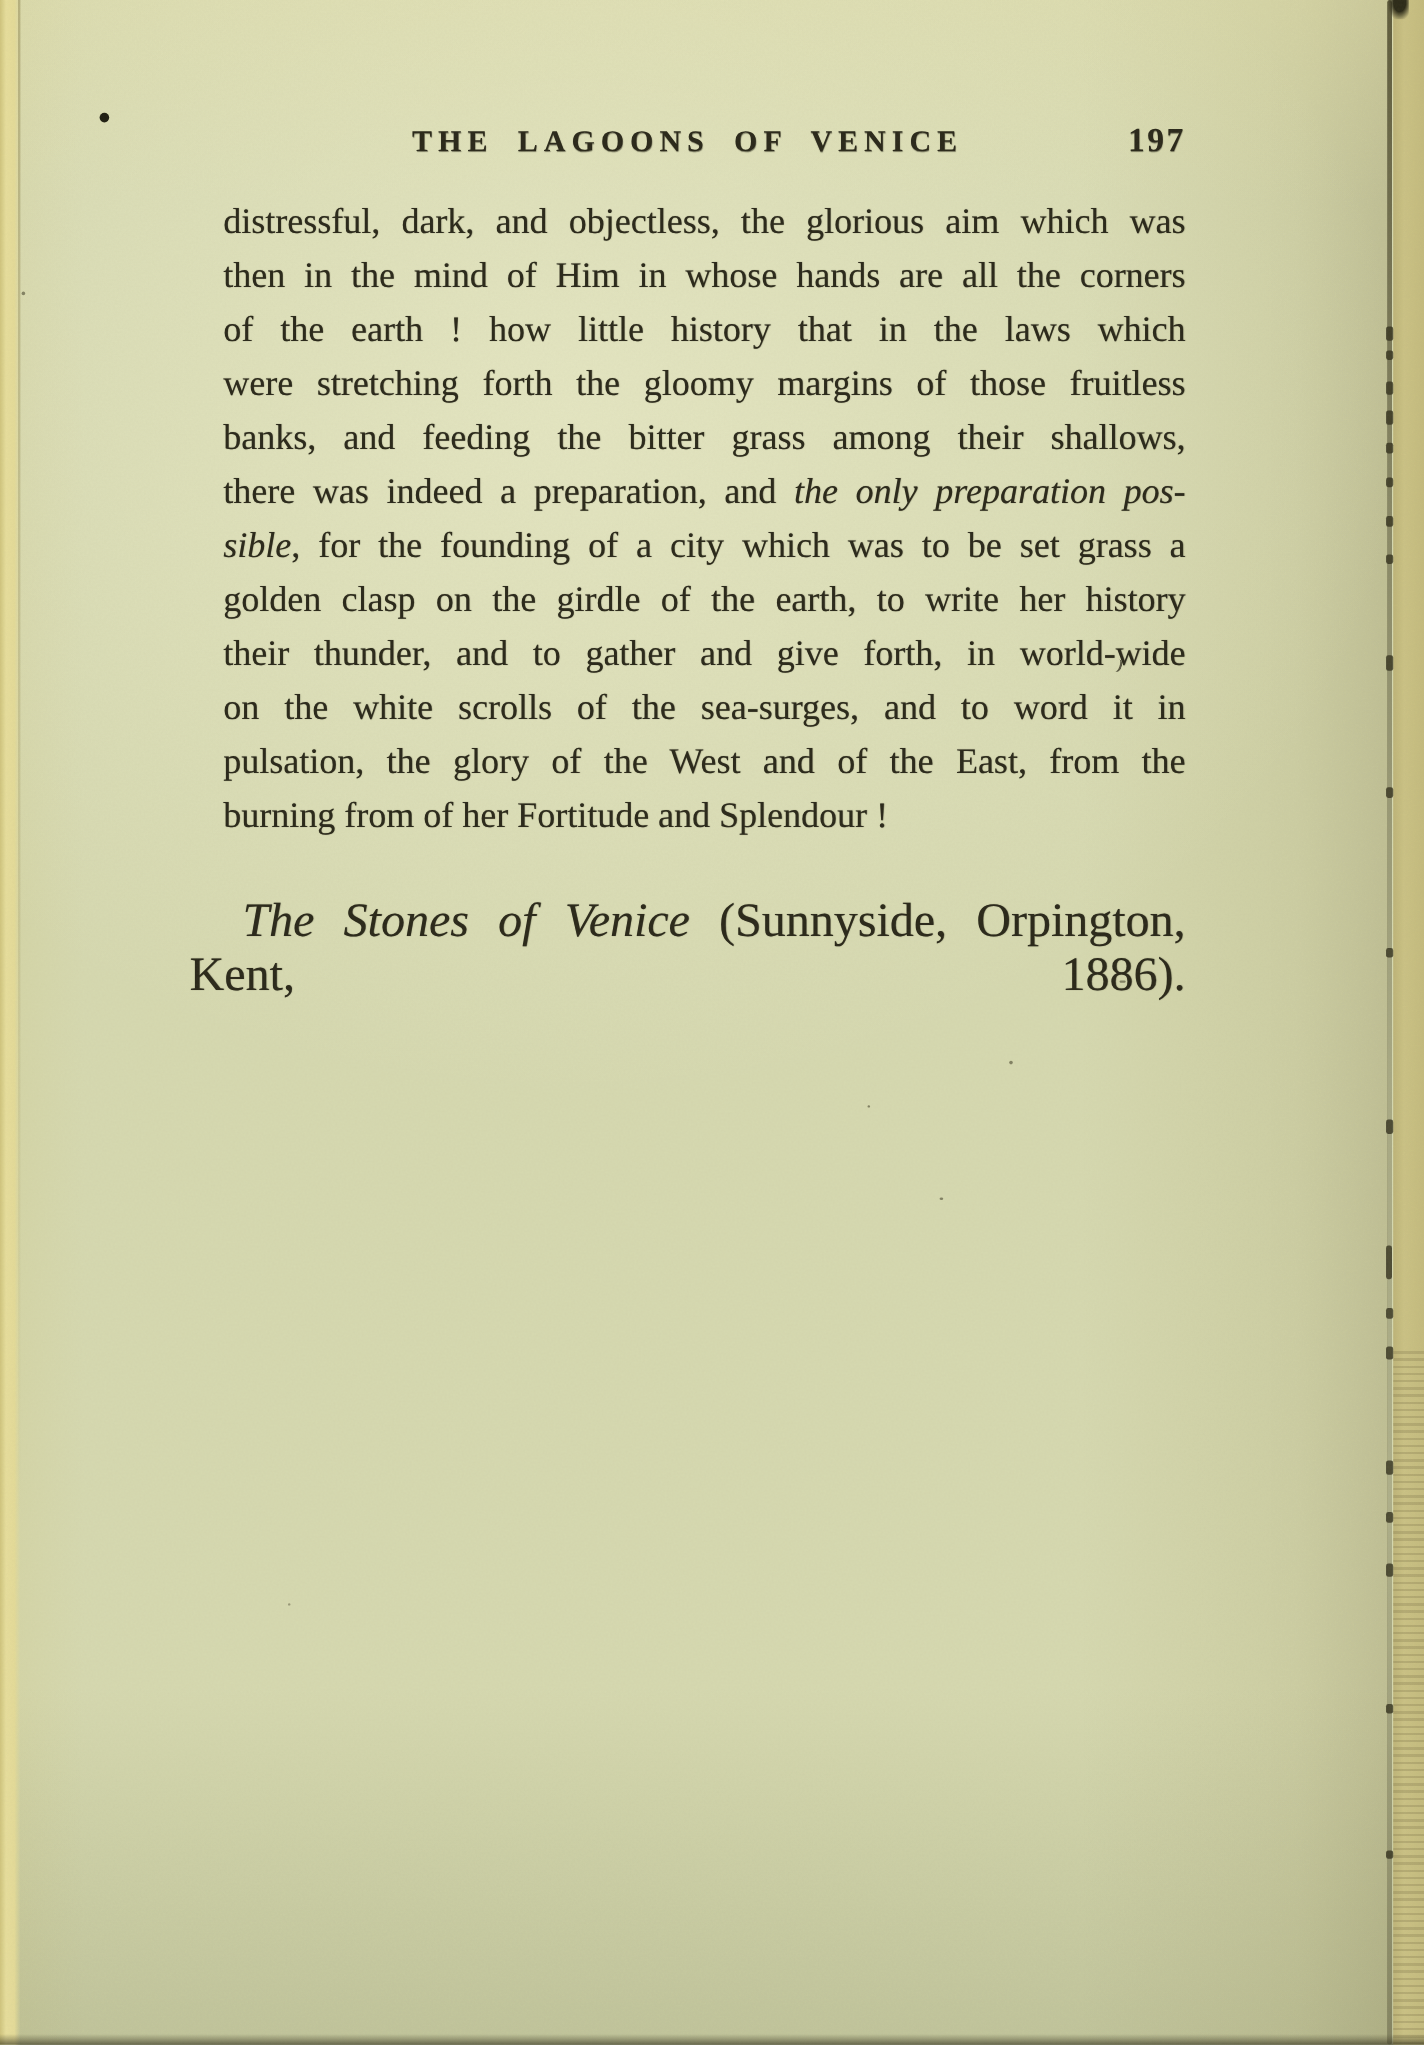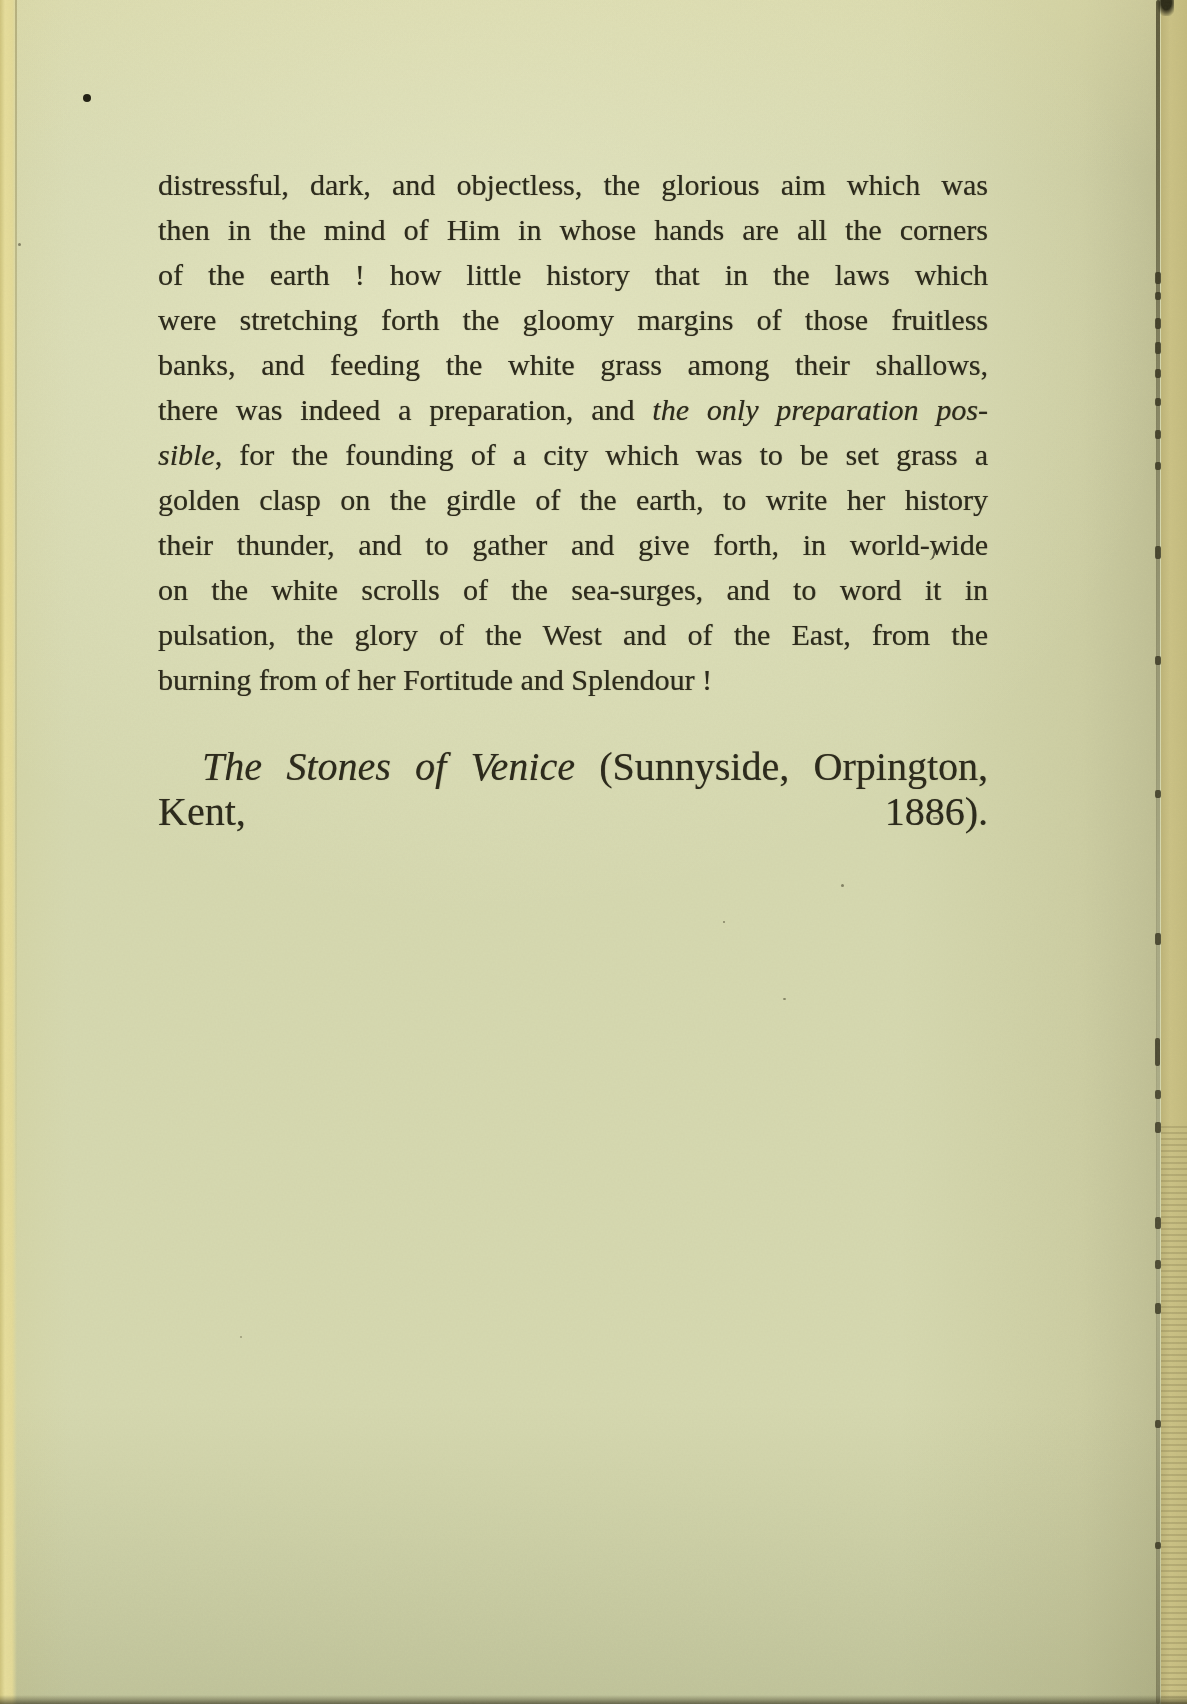--- a/index.html
+++ b/index.html
@@ -60,21 +60,21 @@
   }
   
   .running-head{position:absolute;left:158px;width:830px;top:103px;height:32px;}
   .rh-title{
     position:absolute;left:0;right:0;text-align:center;
     font-weight:bold;font-size:25px;line-height:32px;
     letter-spacing:5px;word-spacing:9px;
   }
   .rh-num{position:absolute;right:0;top:-1px;font-size:28px;font-weight:bold;line-height:32px;letter-spacing:2px;}
   .paragraph{position:absolute;left:158px;width:830px;top:162px;font-size:30px;line-height:45px;}
-  .line{min-height:45px;}
+  .line{min-height:45px;margin-left:28px;}
   .just{text-align:justify;text-align-last:justify;}
   .it{font-style:italic;}
   .attribution{position:absolute;left:158px;width:830px;top:744px;font-size:40px;line-height:45px;text-indent:44px;}
   .running-head,.paragraph,.attribution{
     text-shadow:0.3px 0.4px 0.8px rgba(35,33,20,0.55);
   }
   
   .speck{position:absolute;pointer-events:none;background:rgba(60,56,36,0.55);border-radius:50%;}
   .speck.big{background:#1f1e12;}
   .stray-comma{
@@ -84,27 +84,31 @@
   }
   .grain{position:absolute;inset:0;pointer-events:none;opacity:.8;}
 </style>
 </head>
 <body>
 
 <div class="page">
 
   <div class="shading"></div>
 
+  <header class="running-head">
+    <div class="rh-title">THE LAGOONS OF VENICE</div>
+    <div class="rh-num">197</div>
+  </header>
 
   <div class="paragraph">
       <div class="line just"><span>distressful, dark, and objectless, the glorious aim which was</span></div>
       <div class="line just"><span>then in the mind of Him in whose hands are all the corners</span></div>
       <div class="line just"><span>of the earth ! how little history that in the laws which</span></div>
       <div class="line just"><span>were stretching forth the gloomy margins of those fruitless</span></div>
-      <div class="line just"><span>banks, and feeding the white grass among their shallows,</span></div>
+      <div class="line just"><span>banks, and feeding the bitter grass among their shallows,</span></div>
       <div class="line just"><span>there was indeed a preparation, and </span><span class="it">the only preparation pos-</span></div>
       <div class="line just"><span class="it">sible</span><span>, for the founding of a city which was to be set grass a</span></div>
       <div class="line just"><span>golden clasp on the girdle of the earth, to write her history</span></div>
       <div class="line just"><span>their thunder, and to gather and give forth, in world-wide</span></div>
       <div class="line just"><span>on the white scrolls of the sea-surges, and to word it in</span></div>
       <div class="line just"><span>pulsation, the glory of the West and of the East, from the</span></div>
       <div class="line"><span>burning from of her Fortitude and Splendour !</span></div>
     </div>
 
   <div class="attribution just"><span class="it">The Stones of Venice</span><span> (Sunnyside, Orpington, Kent, 1886).</span></div>

